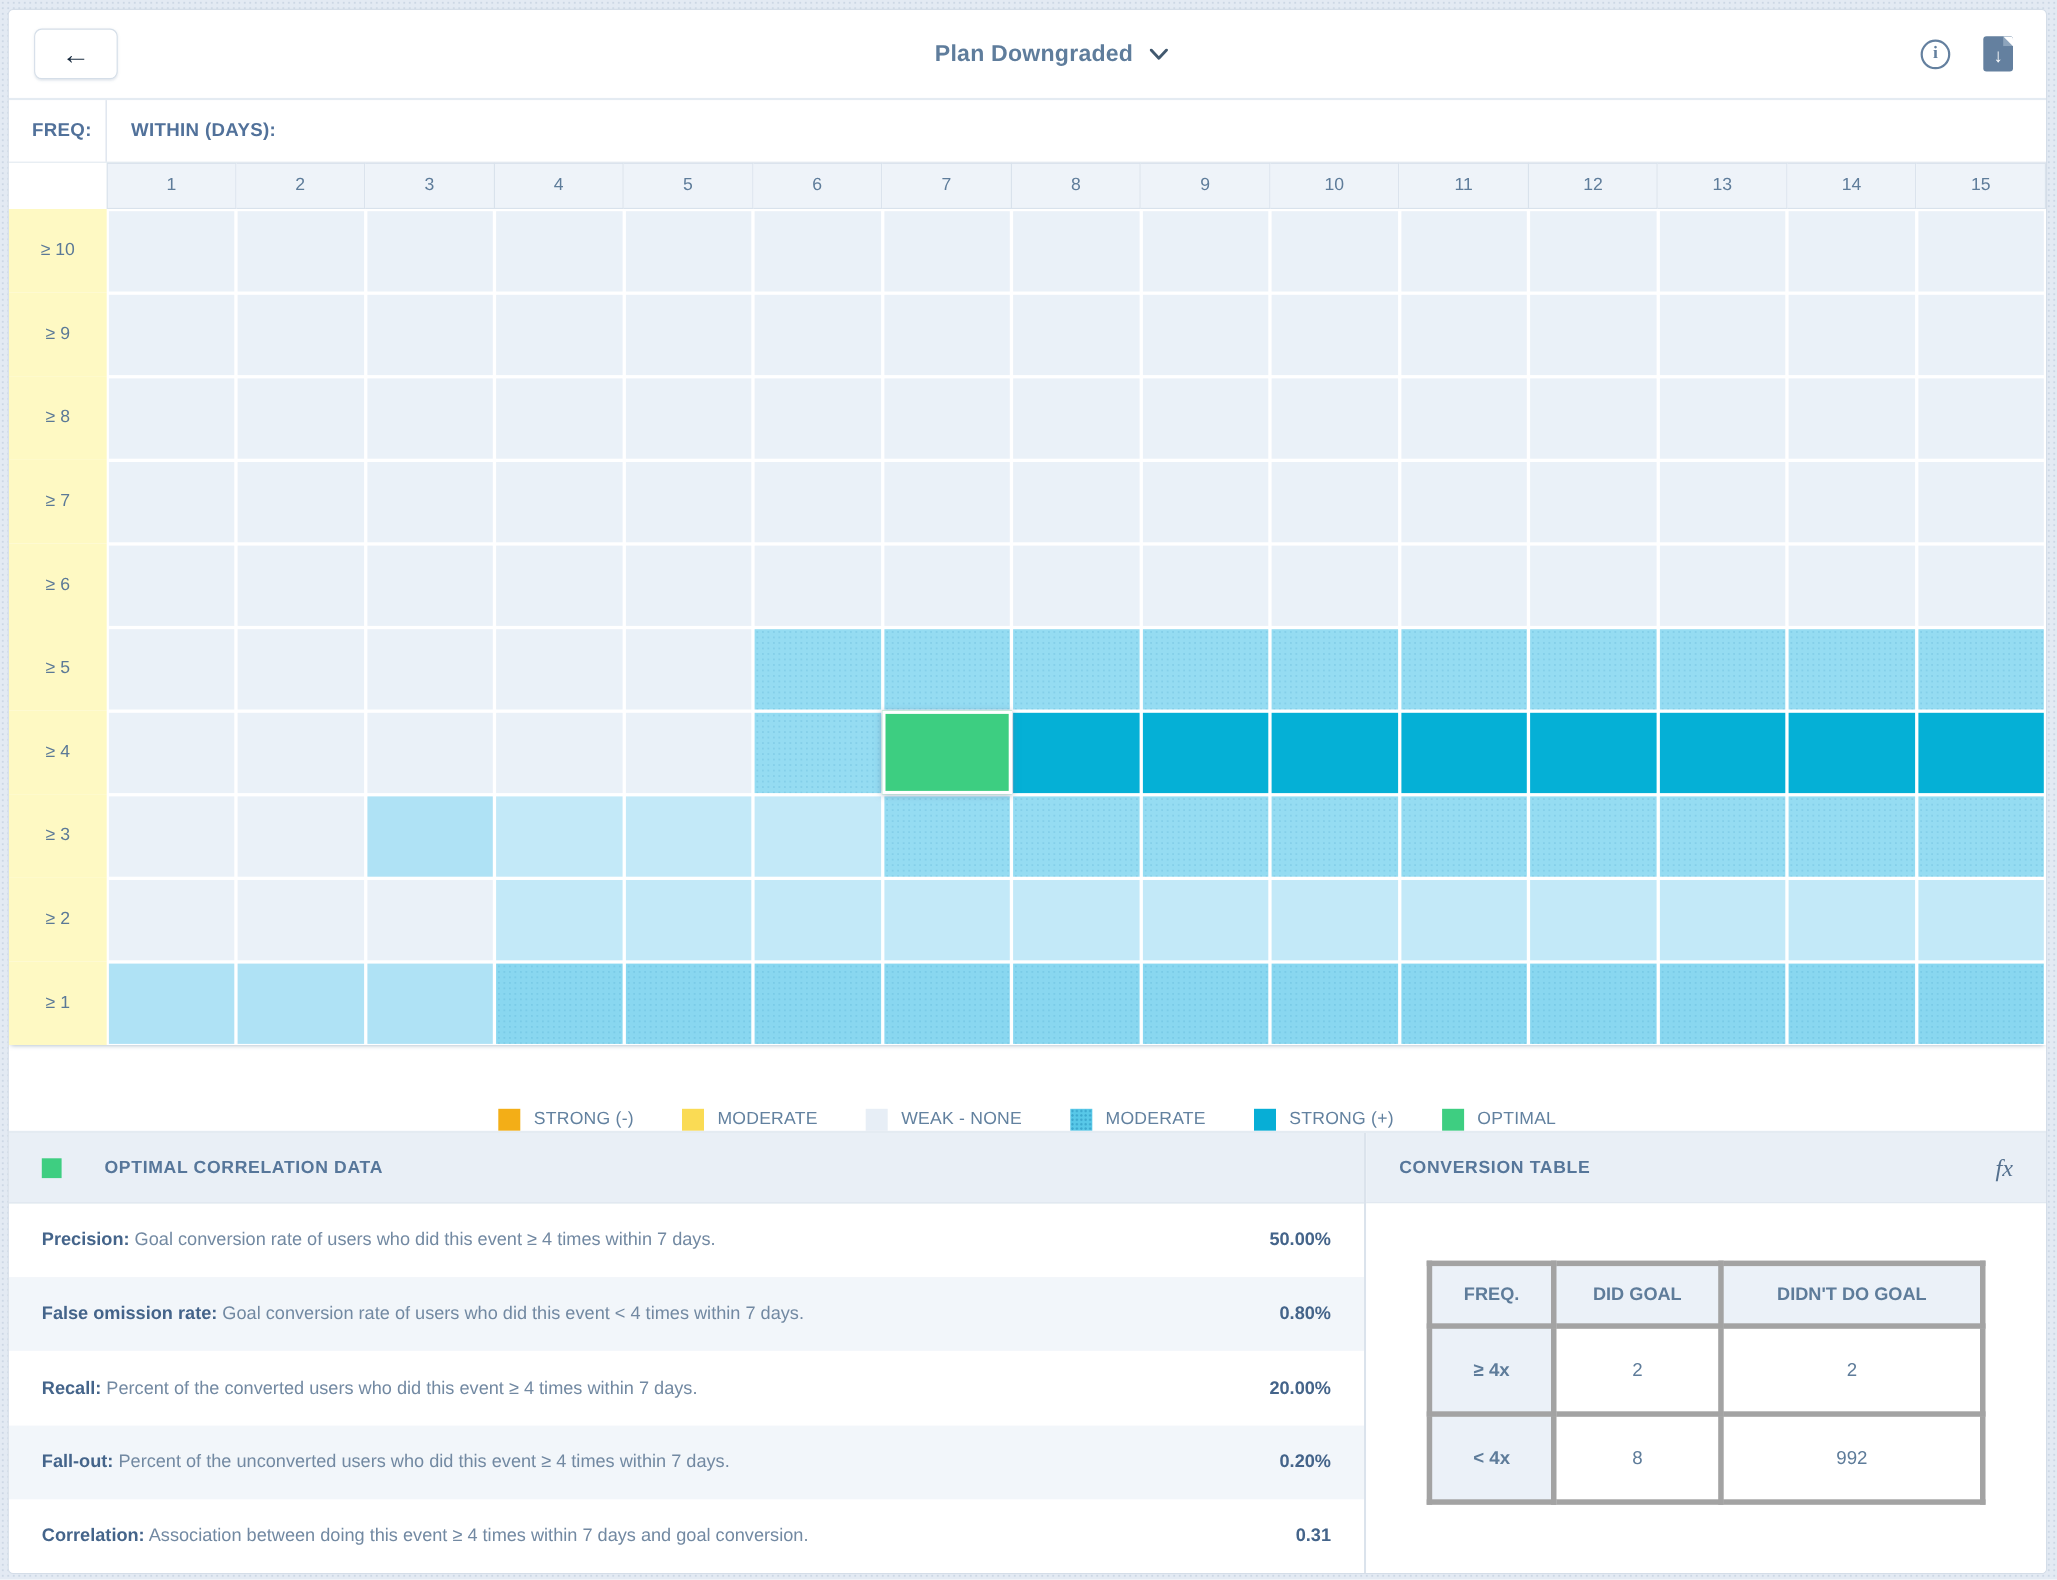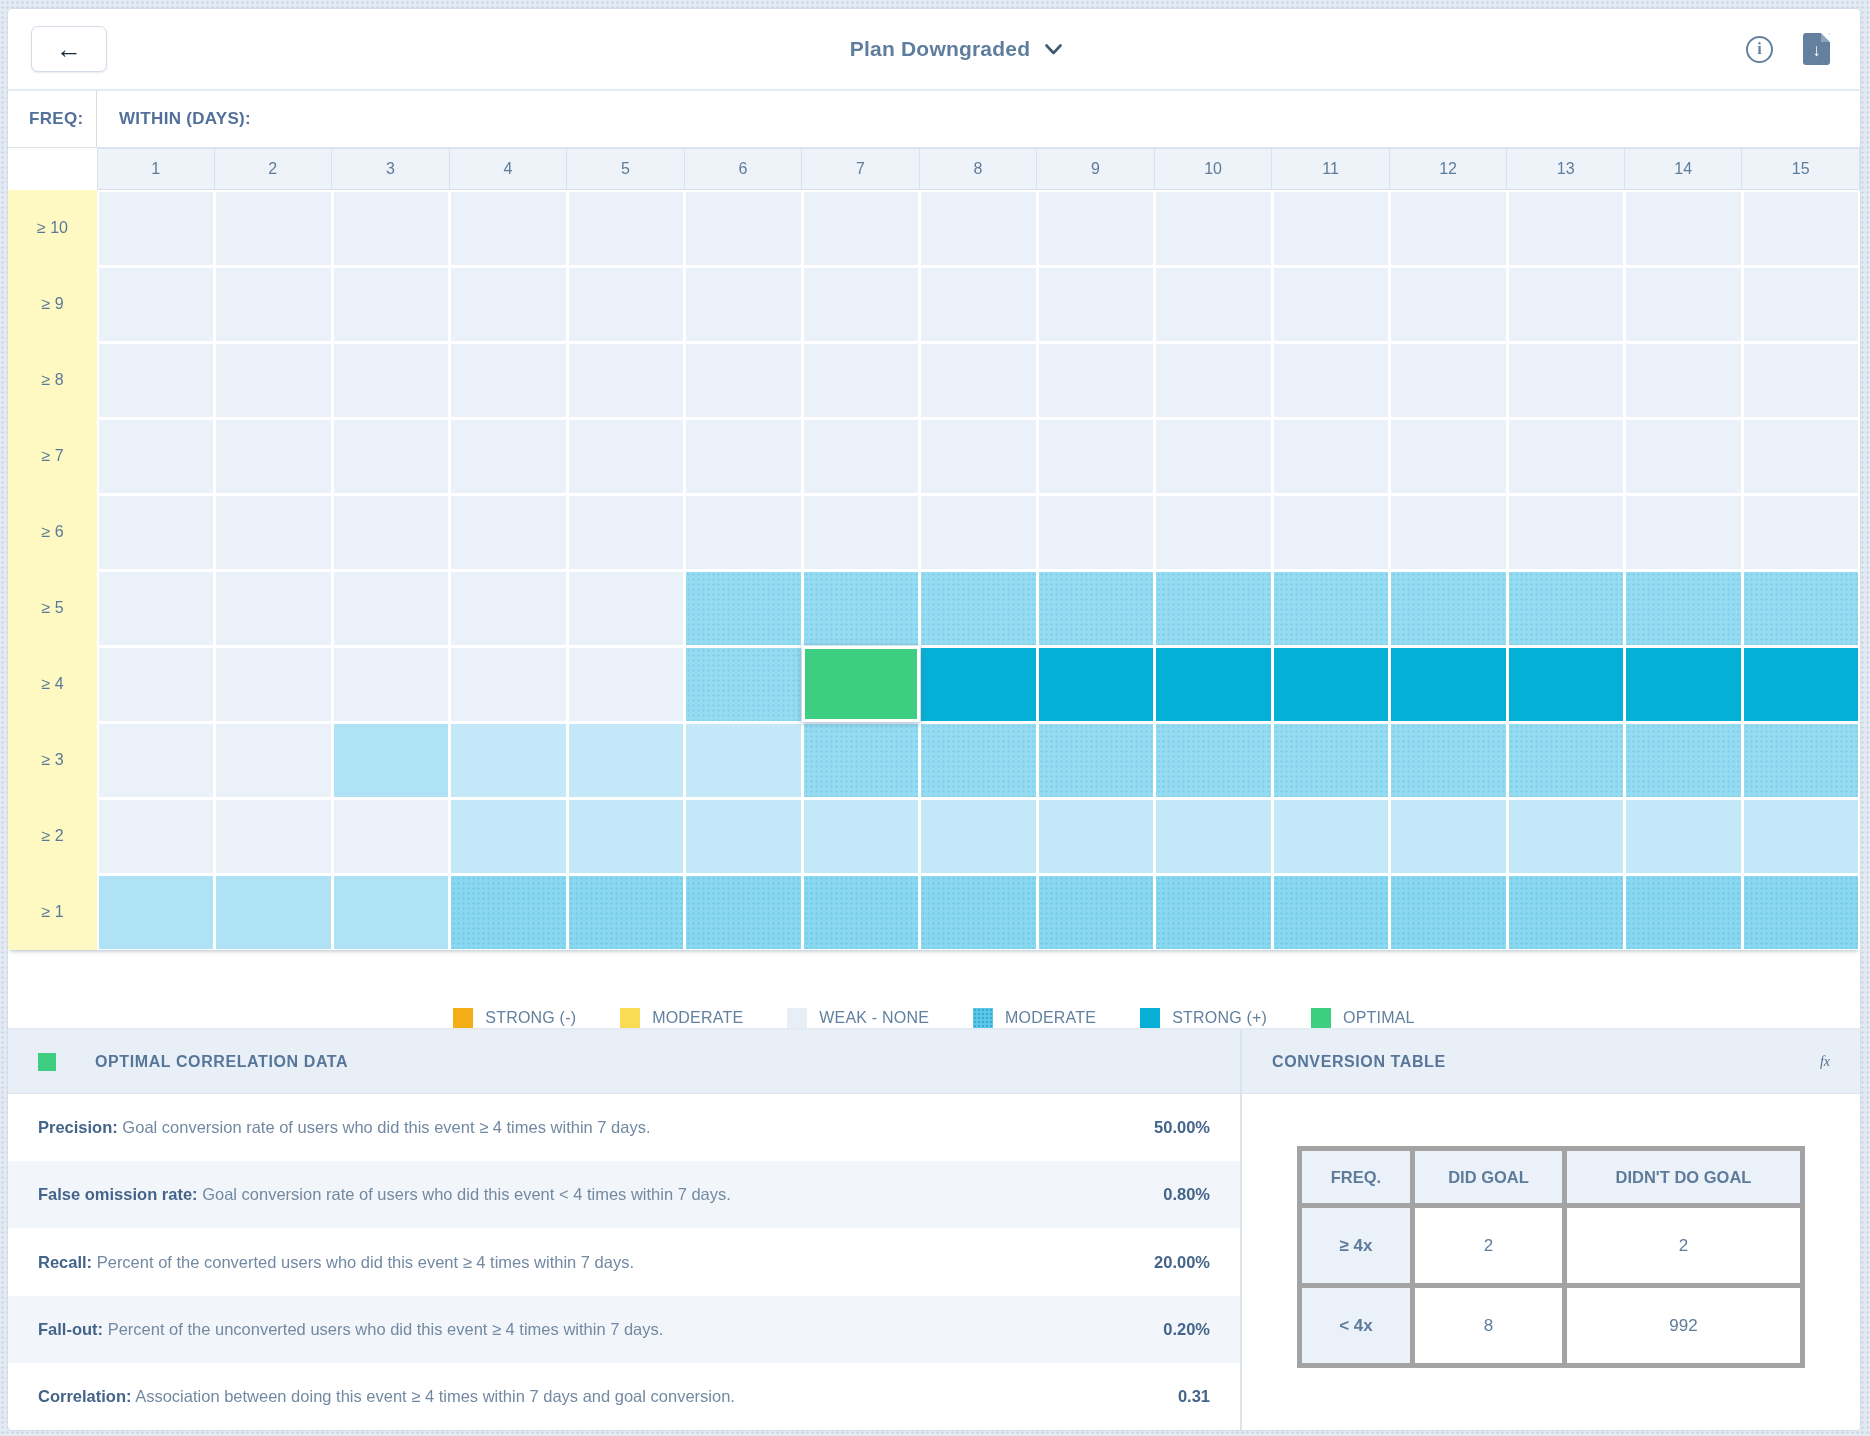--- a/index.html
+++ b/index.html
@@ -92,21 +92,21 @@
   .bottom { flex:1; display:flex; min-height:0; }
   .panel-left { width:1232px; flex:0 0 1232px; display:flex; flex-direction:column; }
   .v-divider { width:2px; flex:0 0 2px; background:#dbe3ec; }
   .panel-right { flex:1; display:flex; flex-direction:column; }
 
   .panel-band { height:64px; flex:0 0 64px; background:#e9eff6; border-bottom:1px solid #dde5ee;
     display:flex; align-items:center; padding:0 30px;gap:22px; }
   .panel-band .sw { width:18px; height:18px; margin-right:17px; }
   .panel-title { font-size:16px; font-weight:bold; color:#56769a; letter-spacing:.6px; }
   .fx-icon { margin-left:auto; font-family:"Liberation Serif", serif; font-style:italic;
-    font-size:14px; color:#54708e; cursor:pointer; }
+    font-size:22px; color:#54708e; cursor:pointer; }
 
   .metric-rows { flex:1; display:flex; flex-direction:column; }
   .metric-row { flex:1; display:flex; align-items:center; padding:0 30px; }
   .metric-row.alt { background:#f2f6fa; }
   .metric-text { font-size:16.5px; color:#7289a2; }
   .metric-text b { color:#44648a; font-weight:bold; }
   .metric-value { margin-left:auto; font-size:16.5px; font-weight:bold; color:#44648a; }
 
   .conv-body { flex:1; padding:52px 0 0 55px; background:#fff; }
   .conv-table { border-collapse:collapse; }

